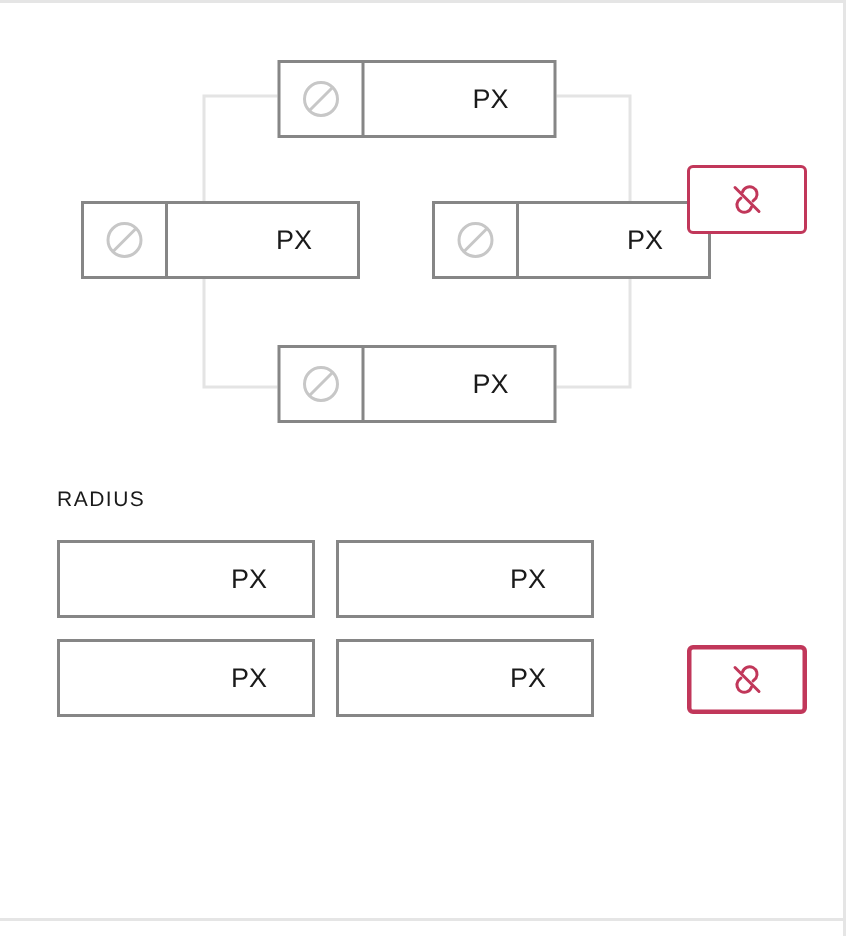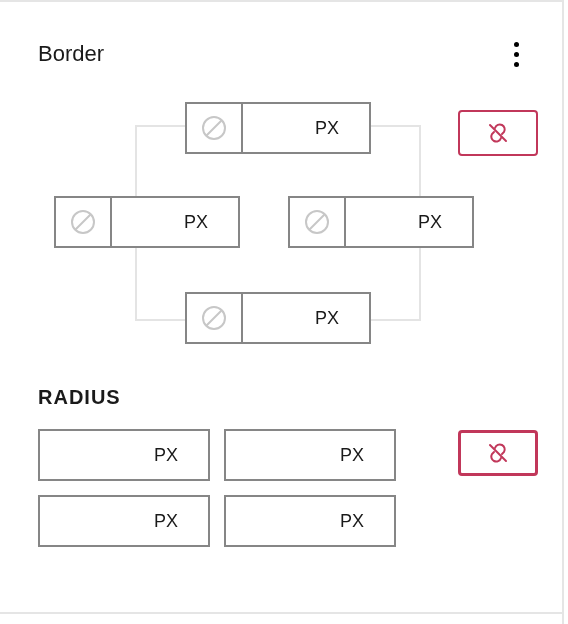--- a/index.html
+++ b/index.html
@@ -79,22 +79,22 @@
       cursor: pointer;
       background: #fff;
     }
     .unlink-border { left: 458px; top: 110px; }
     .unlink-radius { left: 458px; top: 430px; border-width: 3px; }
 
     .unlink-svg { width: 28px; height: 28px; }
     .unlink-svg path { stroke: #c1375a; stroke-width: 2; fill: none; stroke-linecap: round; }
 
     .radius-label {
-      font-size: 20px;
-      font-weight: 700;
+      font-size: 14px;
+      font-weight: 400;
       letter-spacing: 1px;
       color: #1a1a1a;
       text-transform: uppercase;
       margin-top: 44px;
       margin-bottom: 20px;
     }
 
     .radius-grid {
       display: grid;
       grid-template-columns: 172px 172px;
@@ -114,30 +114,20 @@
     }
   </style>
 </head>
 <body>
 
 <div class="hr-top"></div>
 <div class="vline"></div>
 
 <div class="panel">
 
-  <div class="header-row">
-    <div class="section-title">Border</div>
-    <div class="more-btn">
-      <div class="dots">
-        <span></span>
-          <span></span>
-          <span></span>
-      </div>
-    </div>
-  </div>
 
   <div class="border-area">
     <div class="rect-outline"></div>
 
     <div class="border-input bi-top">
       <div class="color-slot">
         <svg class="none-icon" viewBox="0 0 26 26">
           <circle cx="13" cy="13" r="11"></circle>
           <line x1="5" y1="21" x2="21" y2="5"></line>
         </svg>

